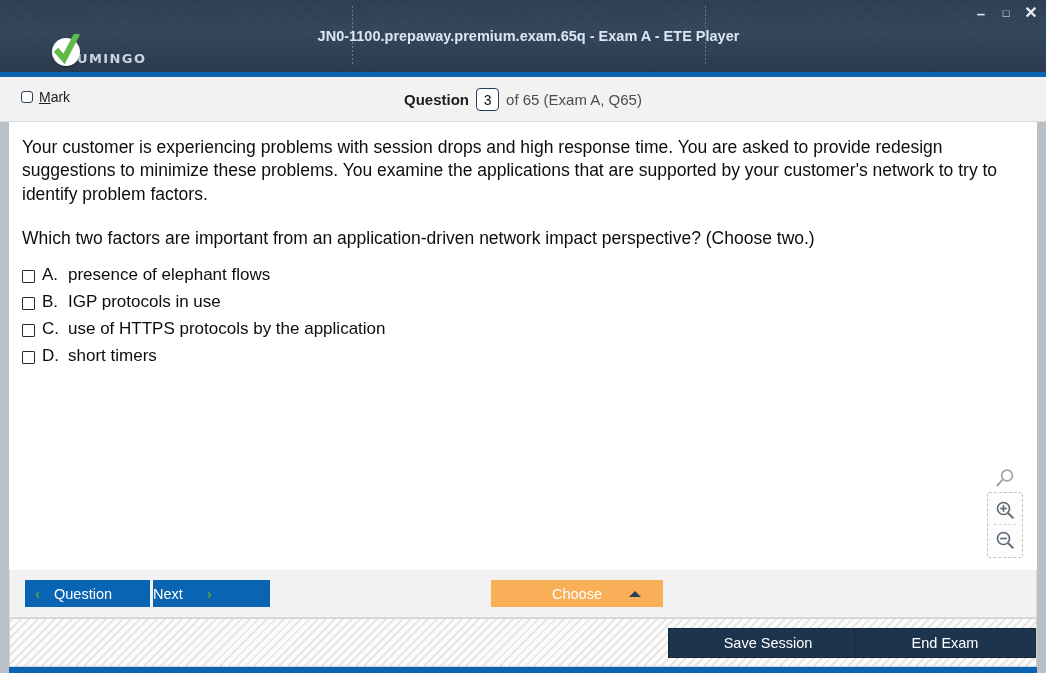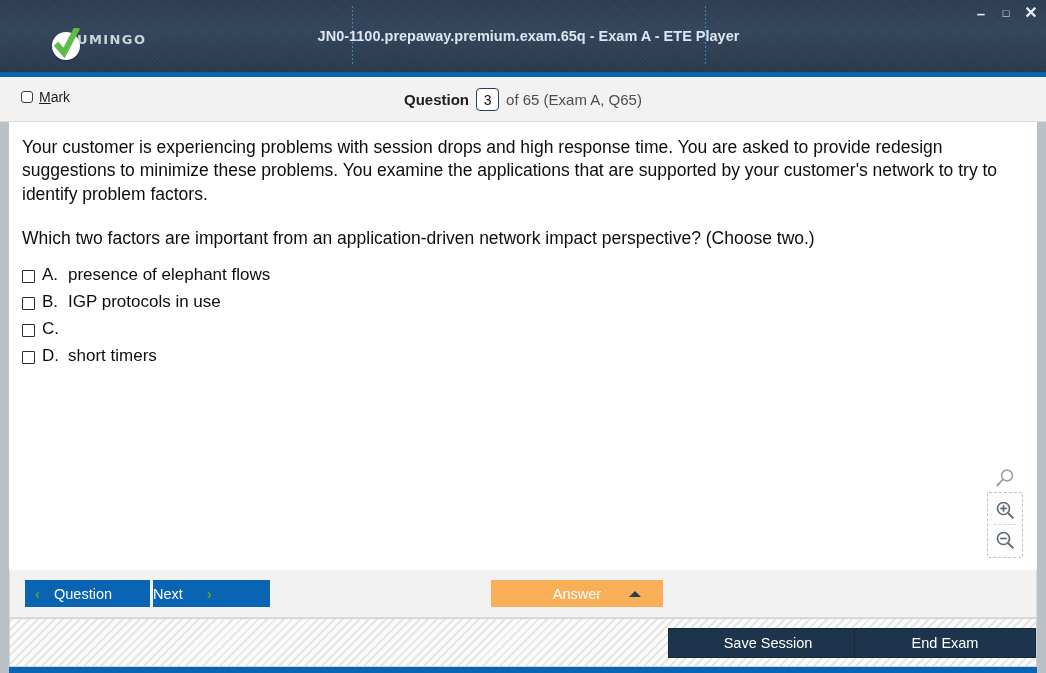--- a/index.html
+++ b/index.html
@@ -30,22 +30,22 @@
   }
   .tb-sep{
     position:absolute;top:6px;height:60px;width:1px;
     background-image:linear-gradient(#4a82b8 50%,transparent 0);
     background-size:1px 4px;
   }
   .tb-sep.l{left:352px;}
   .tb-sep.r{left:705px;}
 
   .logo{
-    position:absolute;left:52px;top:32px;
-    display:flex;align-items:flex-start;gap:0px;
+    position:absolute;left:52px;top:38px;
+    display:flex;align-items:flex-end;gap:0px;
   }
   .logo-mark{
     position:relative;width:28px;height:28px;border-radius:50%;
     background:#ffffff;box-shadow:0 1px 2px rgba(0,0,0,.35);
     flex:0 0 auto;
   }
   .logo-mark svg{position:absolute;left:2px;top:-4px;}
   .logo-text{
     color:#c9d3dd;font-size:13px;letter-spacing:1.4px;
     font-weight:bold;margin-left:-3px;
@@ -258,20 +258,21 @@
         <span class="ctxt">presence of elephant flows</span>
       </div>
       <div class="choice">
         <div class="cbox"></div>
         <span class="letter">B.</span>
         <span class="ctxt">IGP protocols in use</span>
       </div>
       <div class="choice">
         <div class="cbox"></div>
         <span class="letter">C.</span>
+        <span class="ctxt">use of HTTPS protocols by the application</span>
       </div>
       <div class="choice">
         <div class="cbox"></div>
         <span class="letter">D.</span>
         <span class="ctxt">short timers</span>
       </div>
     </div>
 
     <div class="zoomwidget">
       <div class="zoom-top">
@@ -305,21 +306,21 @@
   <div class="toolbar">
     <div class="btn btn-blue btn-prev">
       <span class="chev">‹</span>
       <span>Question</span>
     </div>
     <div class="btn btn-blue btn-next">
       <span>Next</span>
       <span class="chev">›</span>
     </div>
     <div class="btn btn-orange btn-review">
-      <span class="rv-lbl">Answer</span>
+      <span class="rv-lbl">Choose</span>
       <span class="tri-up"></span>
     </div>
   </div>
 
   <div class="bottombar">
     <div class="btn-dark btn-save">Save Session</div>
     <div class="btn-dark btn-end">End Exam</div>
   </div>
   <div class="bottom-accent"></div>
 

